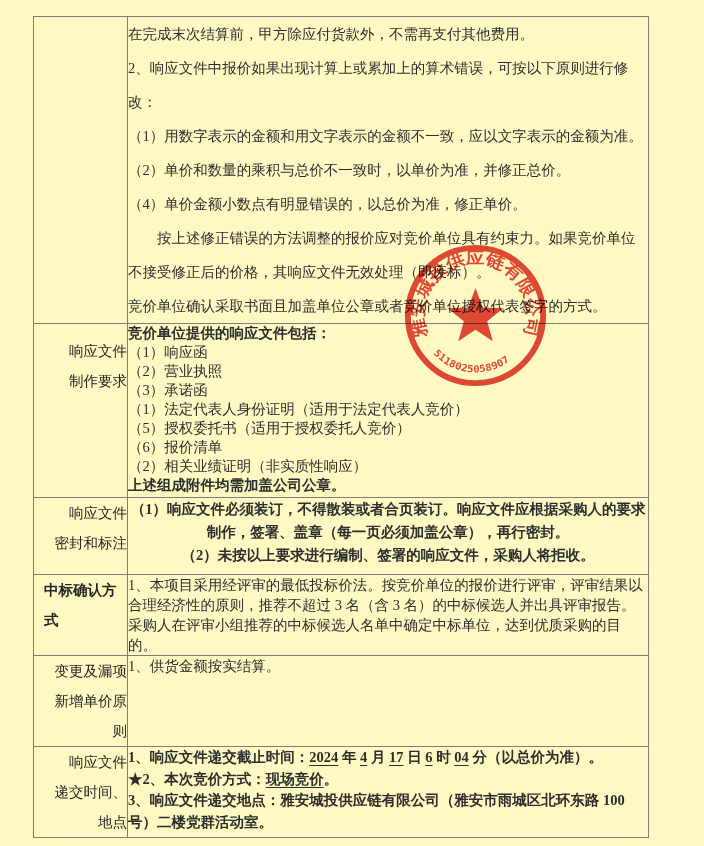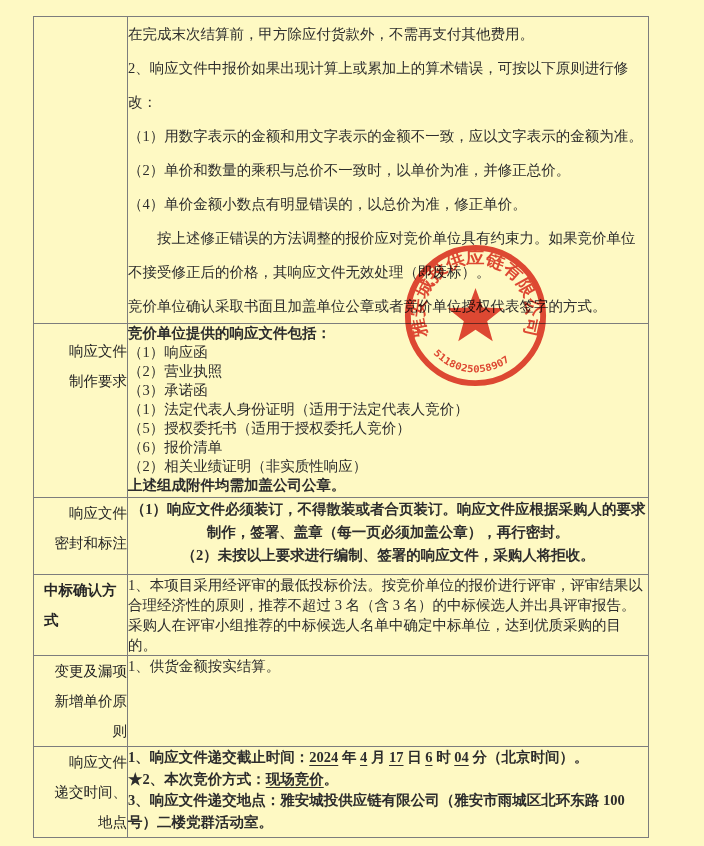--- a/index.html
+++ b/index.html
@@ -123,21 +123,21 @@
       </td>
     </tr>
 
     <tr style="height:85px;">
       <td class="label">
         <div>响应文件</div>
         <div>递交时间、</div>
         <div>地点</div>
       </td>
       <td class="content r6">
-        <p><span>1、响应文件递交截止时间：</span><span class="u">2024</span><span> 年 </span><span class="u">4</span><span> 月 </span><span class="u">17</span><span> 日 </span><span class="u">6</span><span> 时 </span><span class="u">04</span><span> 分（北京时间）。</span></p>
+        <p><span>1、响应文件递交截止时间：</span><span class="u">2024</span><span> 年 </span><span class="u">4</span><span> 月 </span><span class="u">17</span><span> 日 </span><span class="u">6</span><span> 时 </span><span class="u">04</span><span> 分（以总价为准）。</span></p>
         <p><span>★2、本次竞价方式：</span><span class="u">现场竞价</span><span>。</span></p>
         <p>3、响应文件递交地点：雅安城投供应链有限公司（雅安市雨城区北环东路 100 号）二楼党群活动室。</p>
       </td>
     </tr>
   </tbody>
     </table>
 
   <div class="seal">
     <svg viewBox="0 0 150 150" xmlns="http://www.w3.org/2000/svg">
       <defs>

